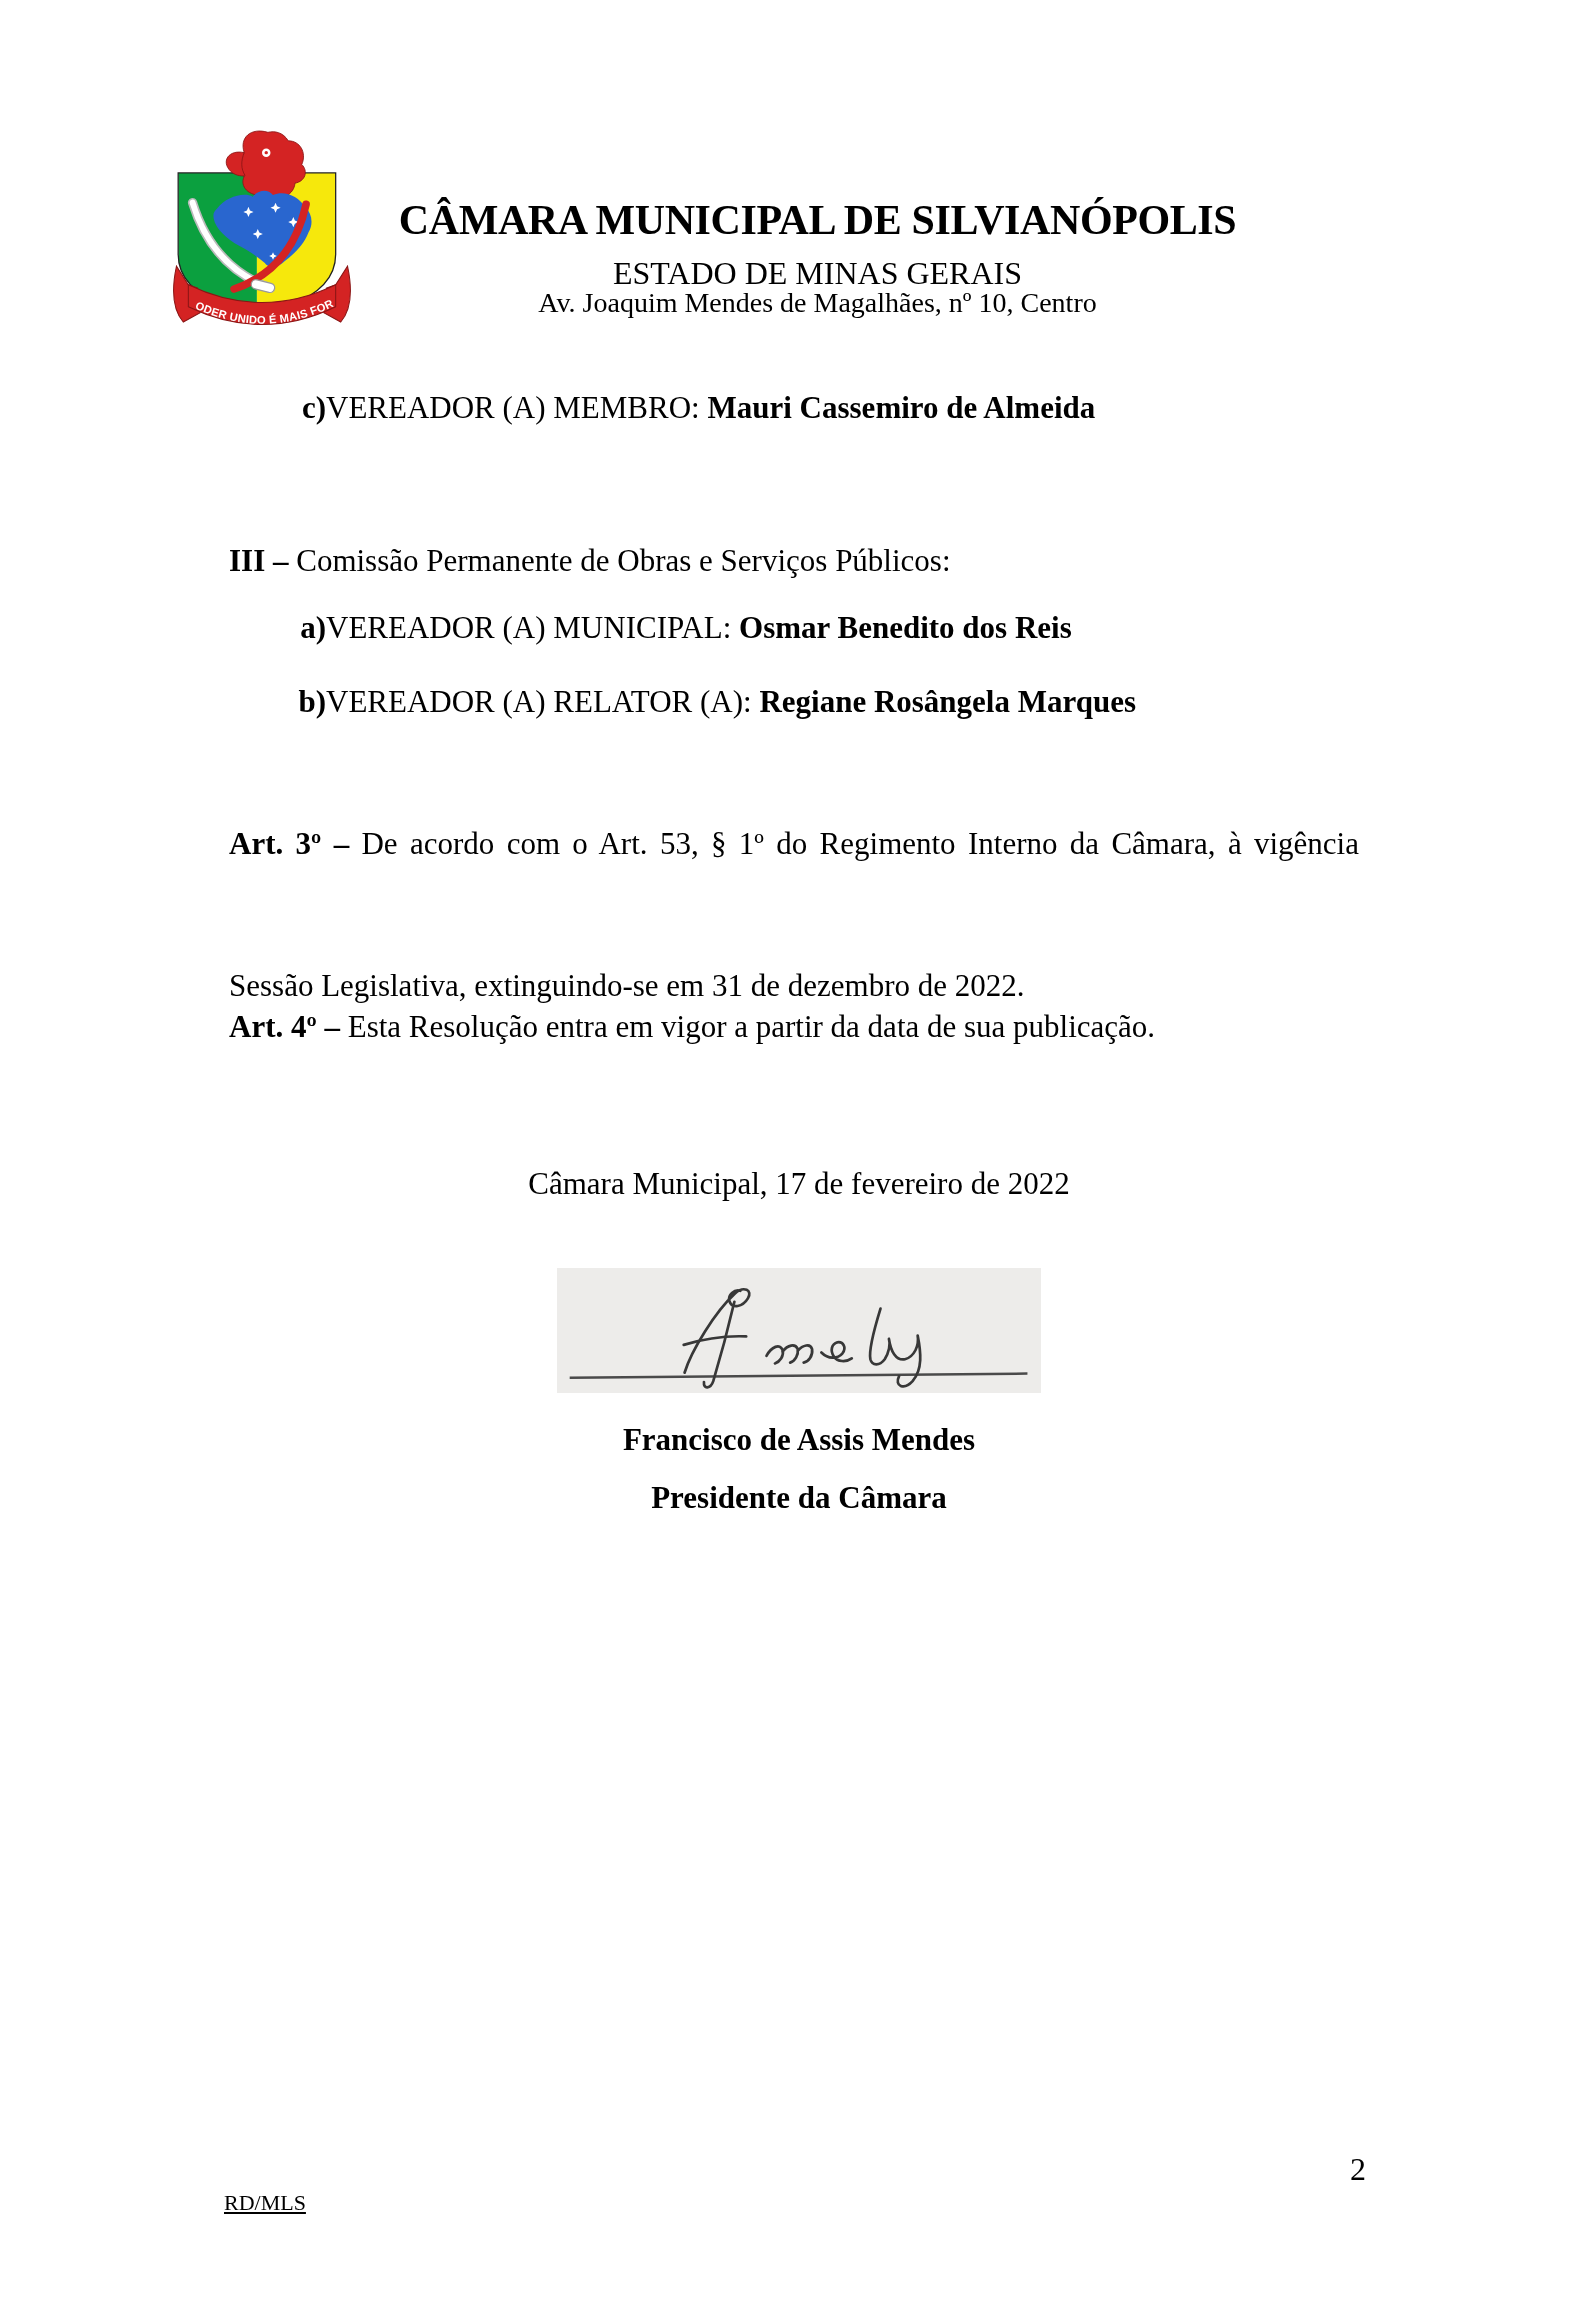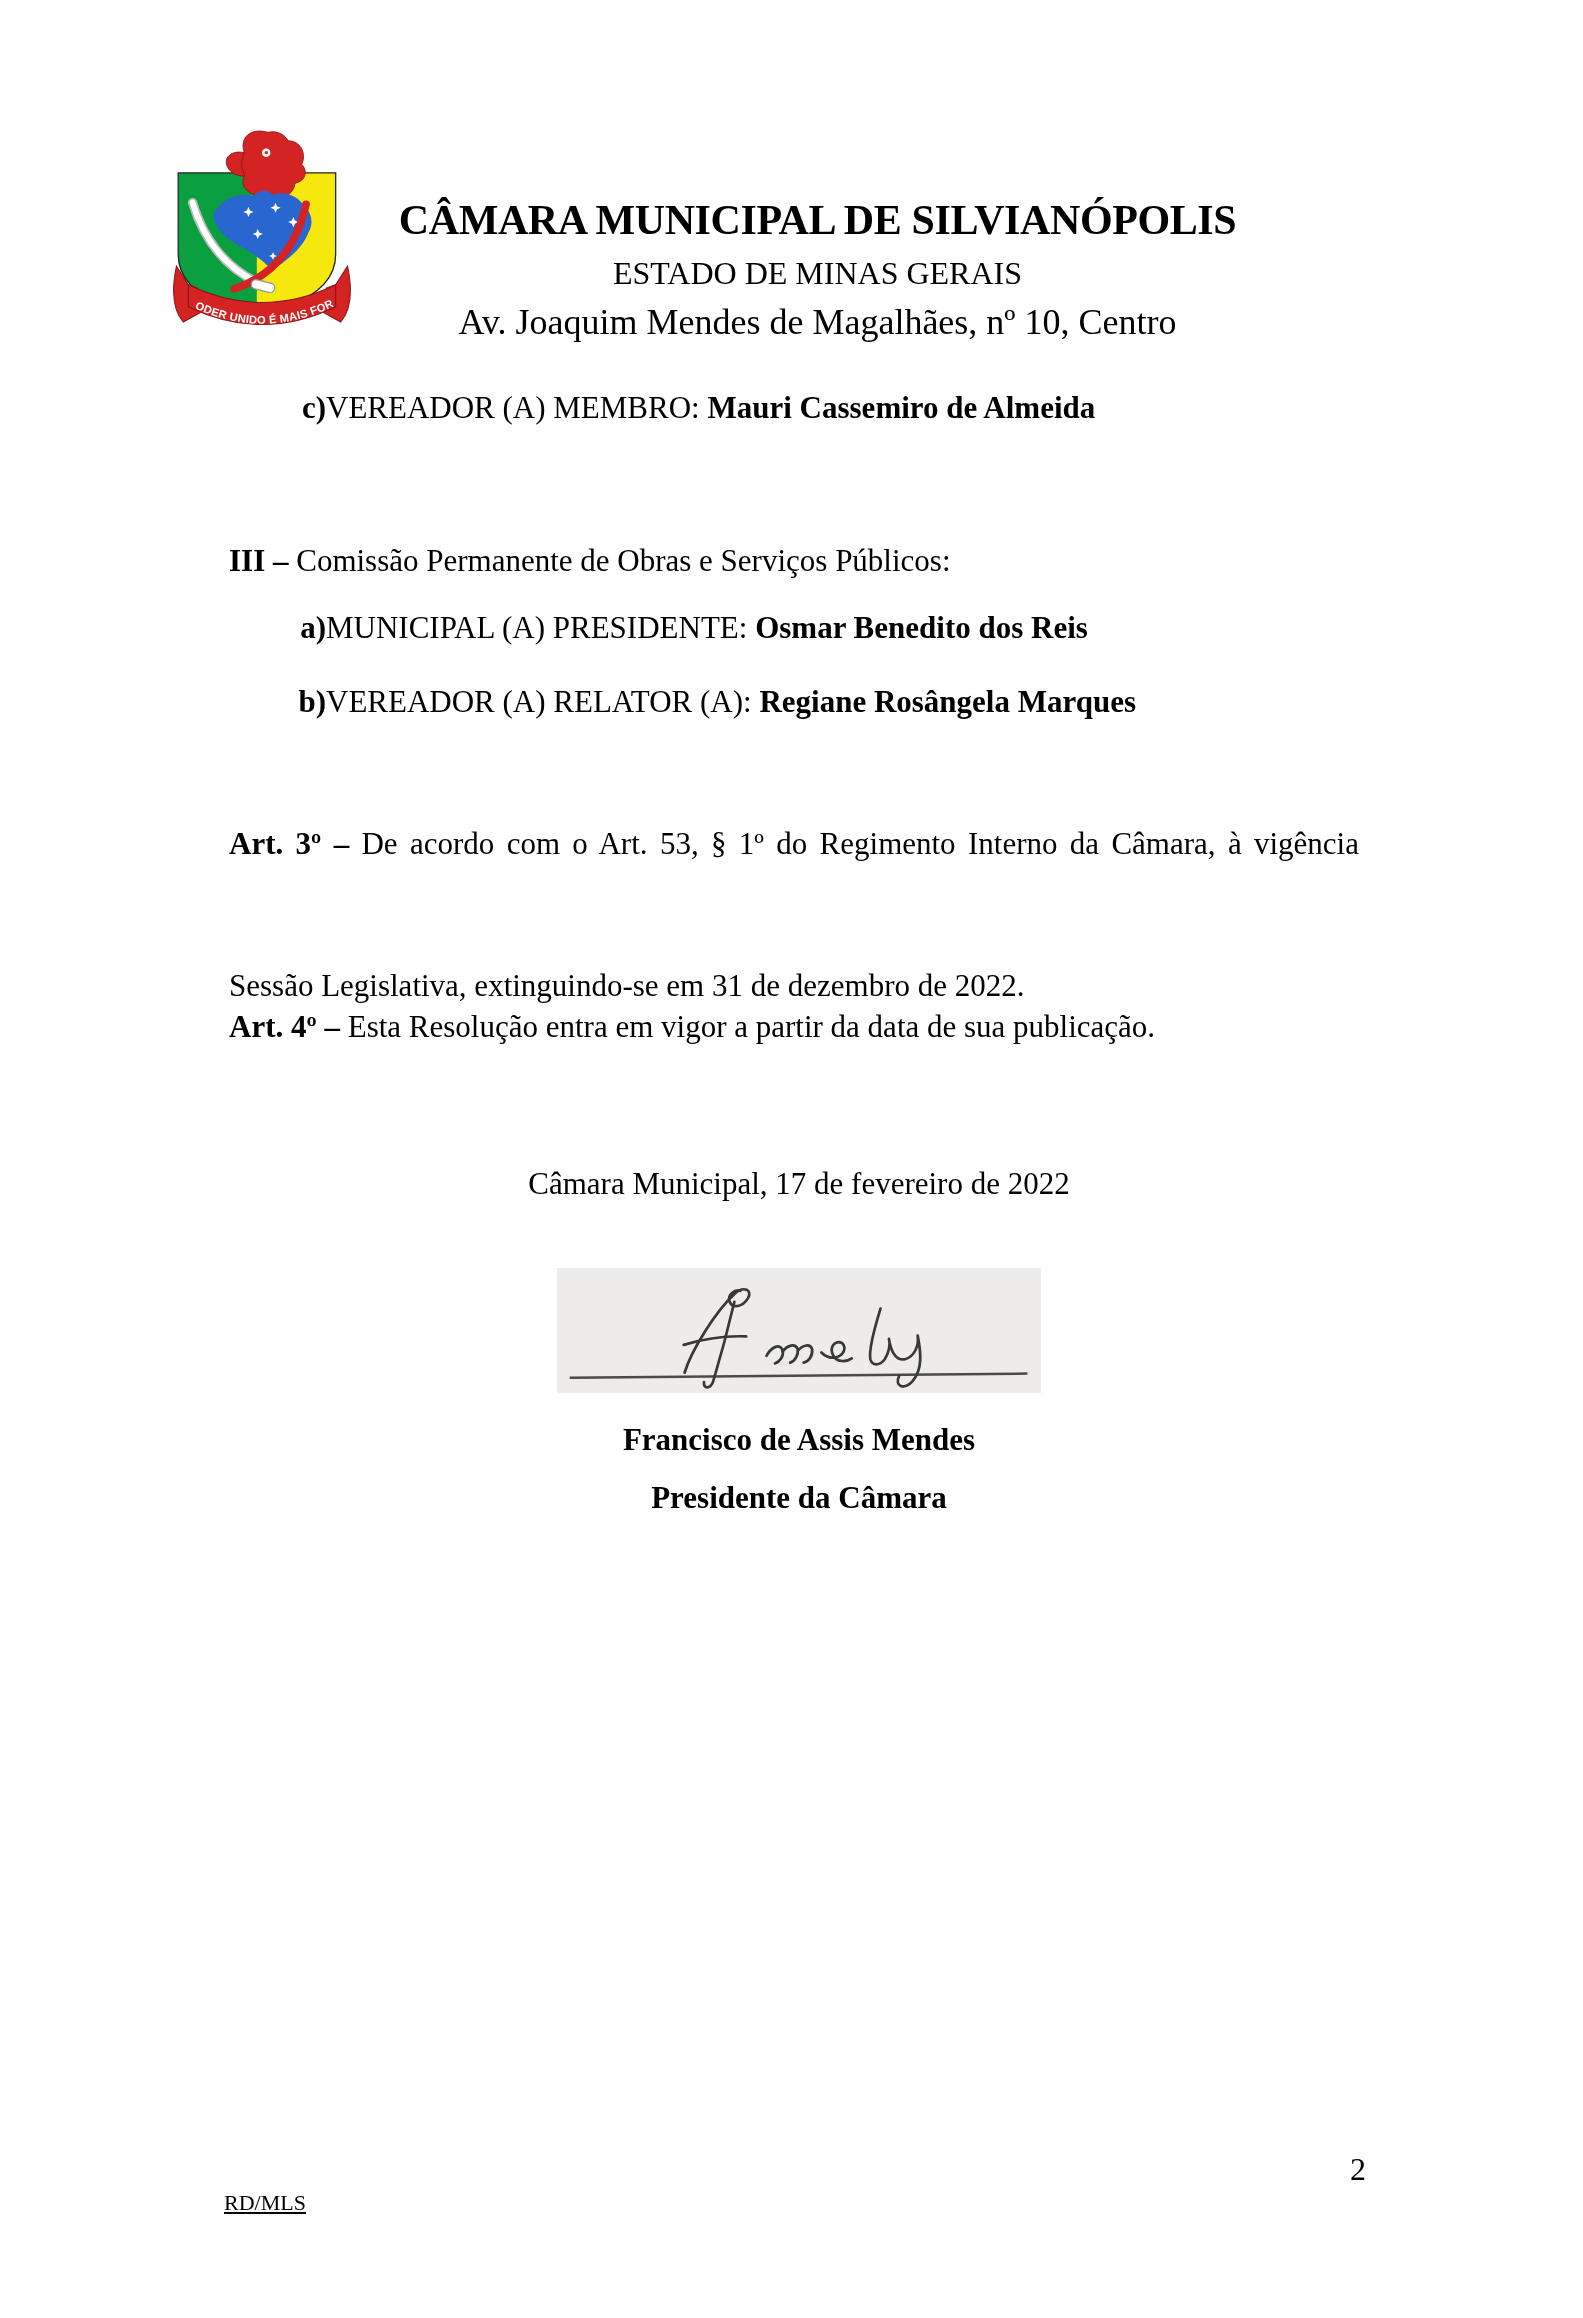--- a/index.html
+++ b/index.html
@@ -12,21 +12,21 @@
     color:#000;
     overflow:hidden;
   }
   .abs{position:absolute;}
   .b{font-weight:bold;}
   .nowrap{white-space:nowrap;}
   
   .header-text{left:326px;width:983px;text-align:center;line-height:1.06;}
   .doc-title{top:198px;font-size:42px;font-weight:bold;letter-spacing:-0.4px;}
   .doc-subtitle{top:257px;font-size:32px;}
-  .doc-address{top:303px;font-size:36px;}
+  .doc-address{top:288px;font-size:28px;}
   .logo-box{left:168px;top:127px;width:188px;height:219px;}
   
   .line{font-size:31px;line-height:1.32;}
   .row{left:229px;text-align:right;}
   .marker{display:inline-block;width:97px;font-weight:bold;}
   .para-line{left:229px;width:1130px;text-align:justify;text-align-last:justify;}
   .para-last{text-align:left;text-align-last:left;margin-top:24px;}
   .centered-block{left:227px;width:1144px;text-align:center;}
   
   .sig-paper{left:557px;top:1268px;width:484px;height:125px;background:var(--sig-paper,#edecea);}
@@ -95,21 +95,21 @@
   <div class="abs header-text doc-subtitle nowrap">ESTADO DE MINAS GERAIS</div>
   <div class="abs header-text doc-address nowrap">Av. Joaquim Mendes de Magalhães, nº 10, Centro</div>
 
   <div class="abs line row nowrap" style="top:388px;">
     <span class="marker">c)</span><span>VEREADOR (A) MEMBRO: </span><span class="b">Mauri Cassemiro de Almeida</span>
   </div>
 
   <div class="abs line row nowrap" style="top:541px;"><span class="b">III – </span><span>Comissão Permanente de Obras e Serviços Públicos:</span></div>
 
   <div class="abs line row nowrap" style="top:608px;">
-    <span class="marker">a)</span><span>MUNICIPAL (A) PRESIDENTE: </span><span class="b">Osmar Benedito dos Reis</span>
+    <span class="marker">a)</span><span>VEREADOR (A) MUNICIPAL: </span><span class="b">Osmar Benedito dos Reis</span>
   </div>
   <div class="abs line row nowrap" style="top:682px;">
     <span class="marker">b)</span><span>VEREADOR (A) RELATOR (A): </span><span class="b">Regiane Rosângela Marques</span>
   </div>
 
   <div class="abs line para-line" style="top:824px;"><span class="b">Art. 3º – </span><span>De acordo com o Art. 53, § 1º do Regimento Interno da Câmara, à vigência</span></div>
   <div class="abs line para-line para-last" style="top:942px;"><span>Sessão Legislativa, extinguindo-se em 31 de dezembro de 2022.</span></div>
 
   <div class="abs line row nowrap" style="top:1007px;"><span class="b">Art. 4º – </span><span>Esta Resolução entra em vigor a partir da data de sua publicação.</span></div>
 

